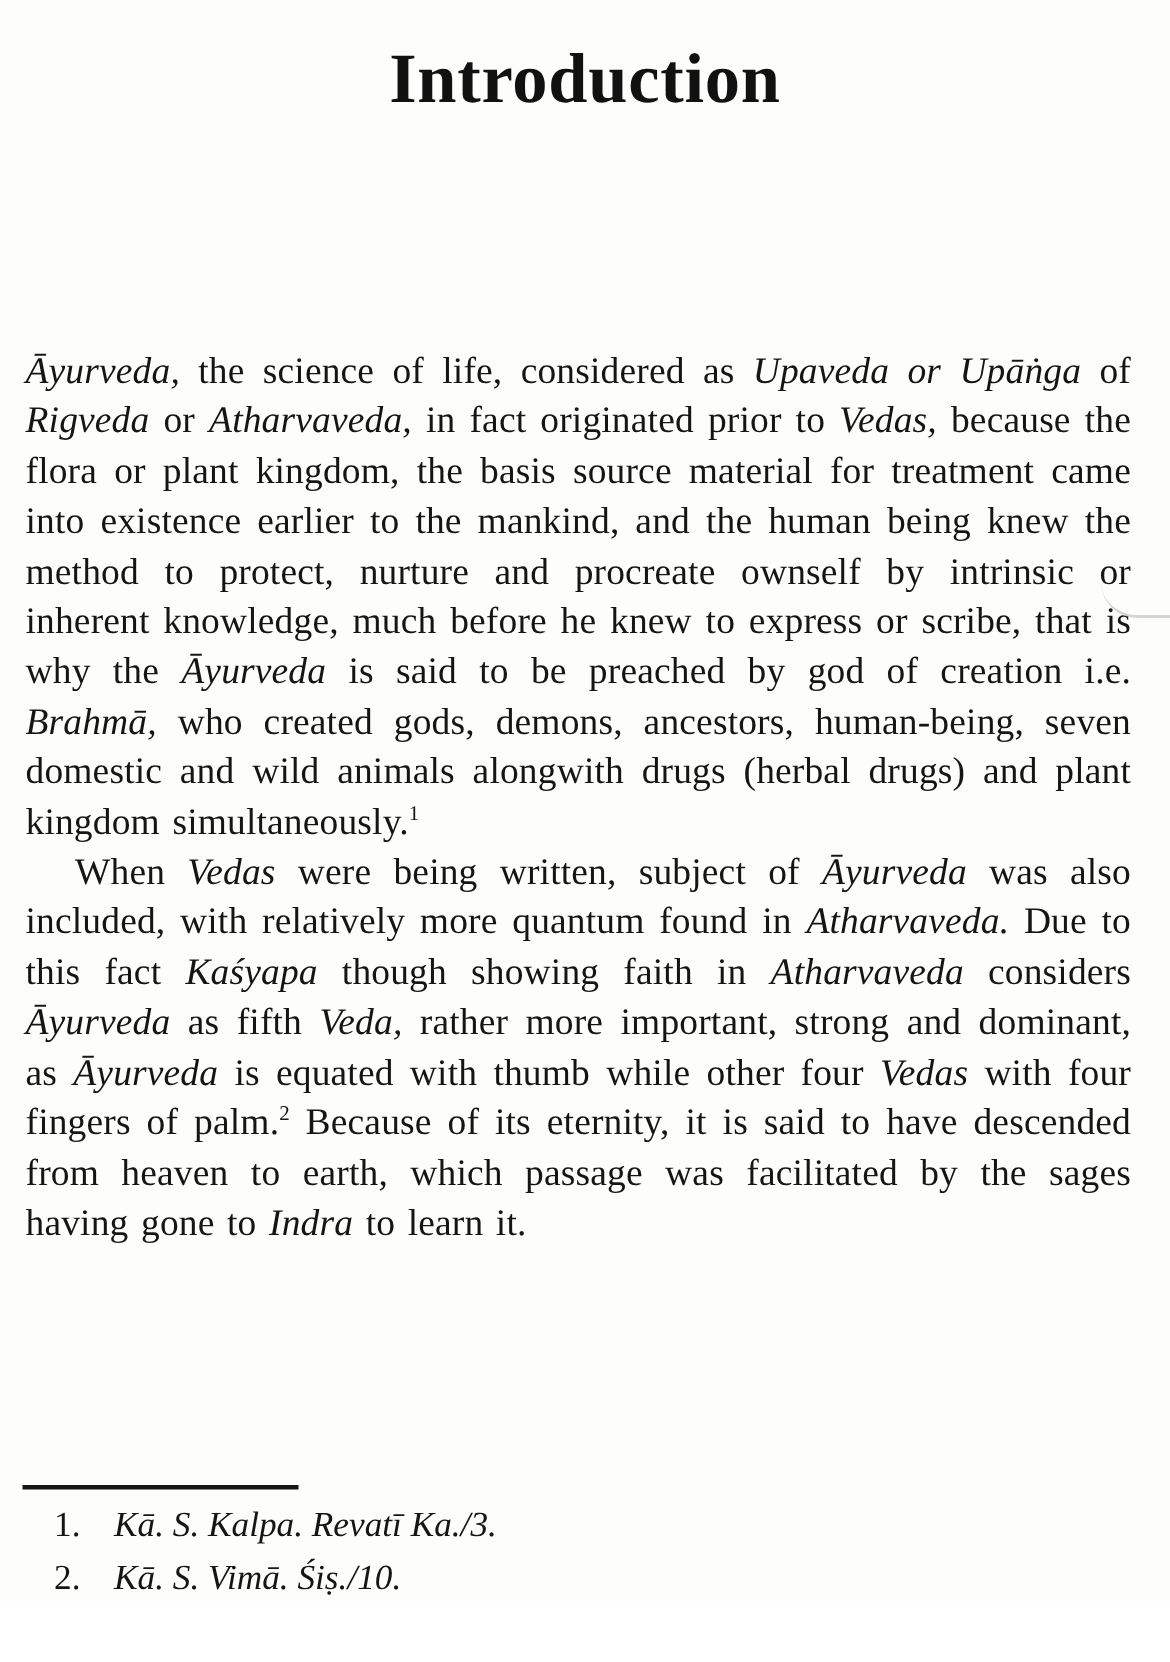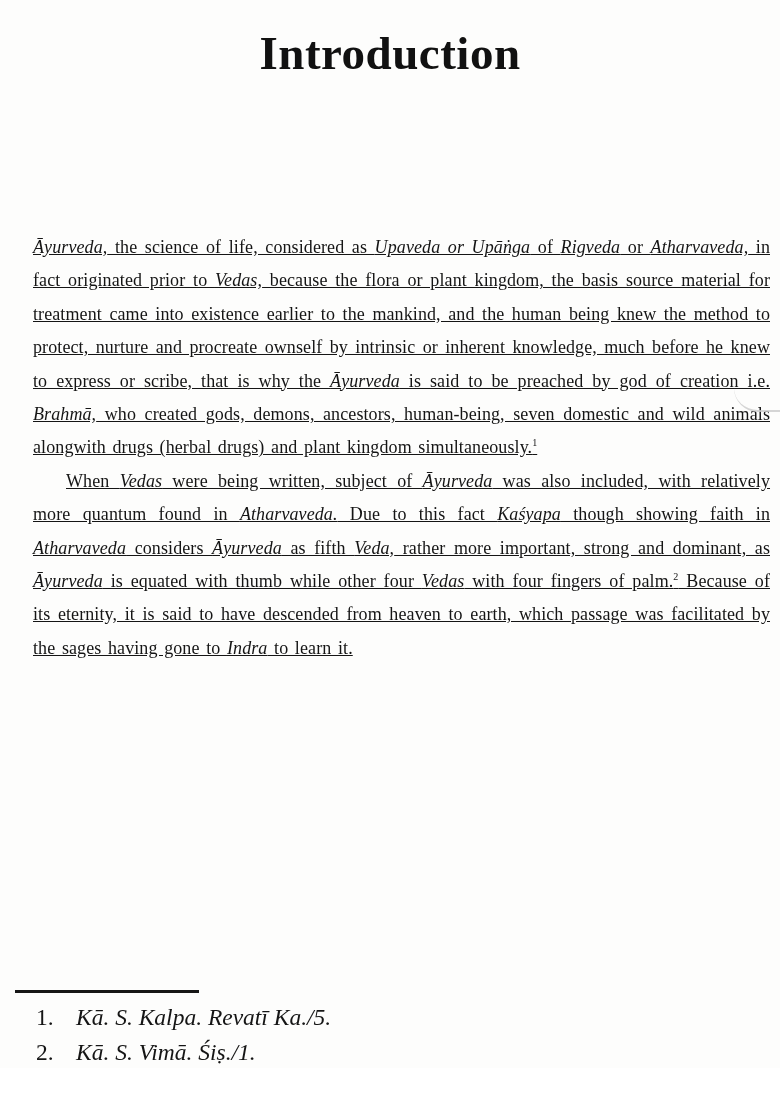--- a/index.html
+++ b/index.html
@@ -24,28 +24,27 @@
     margin: 0;
     text-align: center;
     font-size: 47px;
     font-weight: 700;
     letter-spacing: 0.5px;
     color: #111111;
   }
   .body-text {
     position: absolute;
     top: 231px;
-    left: 33px;
+    left: 17px;
     width: 737px;
-    font-size: 18px;
+    font-size: 25px;
     line-height: 33.4px;
     text-align: justify;
     letter-spacing: 0.1px;
     word-spacing: 2px;
-    text-decoration: underline;
   }
   .body-text p {
     margin: 0;
   }
   .body-text p.indent {
     text-indent: 33px;
   }
   .body-text i, .footnote-text i {
     font-style: italic;
   }
@@ -100,23 +99,23 @@
 
   <div class="body-text">
     <p><i>Āyurveda,</i><span> the science of life, considered as </span><i>Upaveda or Upāṅga</i><span> of </span><i>Rigveda</i><span> or </span><i>Atharvaveda,</i><span> in fact originated prior to </span><i>Vedas,</i><span> because the flora or plant kingdom, the basis source material for treatment came into existence earlier to the mankind, and the human being knew the method to protect, nurture and procreate ownself by intrinsic or inherent knowledge, much before he knew to express or scribe, that is why the </span><i>Āyurveda</i><span> is said to be preached by god of creation i.e. </span><i>Brahmā,</i><span> who created gods, demons, ancestors, human-being, seven domestic and wild animals alongwith drugs (herbal drugs) and plant kingdom simultaneously.</span><sup>1</sup></p>
     <p class="indent"><span>When </span><i>Vedas</i><span> were being written, subject of </span><i>Āyurveda</i><span> was also included, with relatively more quantum found in </span><i>Atharvaveda.</i><span> Due to this fact </span><i>Kaśyapa</i><span> though showing faith in </span><i>Atharvaveda</i><span> considers </span><i>Āyurveda</i><span> as fifth </span><i>Veda,</i><span> rather more important, strong and dominant, as </span><i>Āyurveda</i><span> is equated with thumb while other four </span><i>Vedas</i><span> with four fingers of palm.</span><sup>2</sup><span> Because of its eternity, it is said to have descended from heaven to earth, which passage was facilitated by the sages having gone to </span><i>Indra</i><span> to learn it.</span></p>
   </div>
 
   <div class="footnotes">
     <div class="footnote-rule"></div>
     <div class="footnote-row">
       <span class="footnote-number">1.</span>
-      <span class="footnote-text"><i>Kā. S. Kalpa. Revatī Ka./5.</i></span>
+      <span class="footnote-text"><i>Kā. S. Kalpa. Revatī Ka./3.</i></span>
     </div>
     <div class="footnote-row">
       <span class="footnote-number">2.</span>
-      <span class="footnote-text"><i>Kā. S. Vimā. Śiṣ./1.</i></span>
+      <span class="footnote-text"><i>Kā. S. Vimā. Śiṣ./10.</i></span>
     </div>
   </div>
 
   <div class="scan-artifact"></div>
 
 </div>
 
 </body></html>

